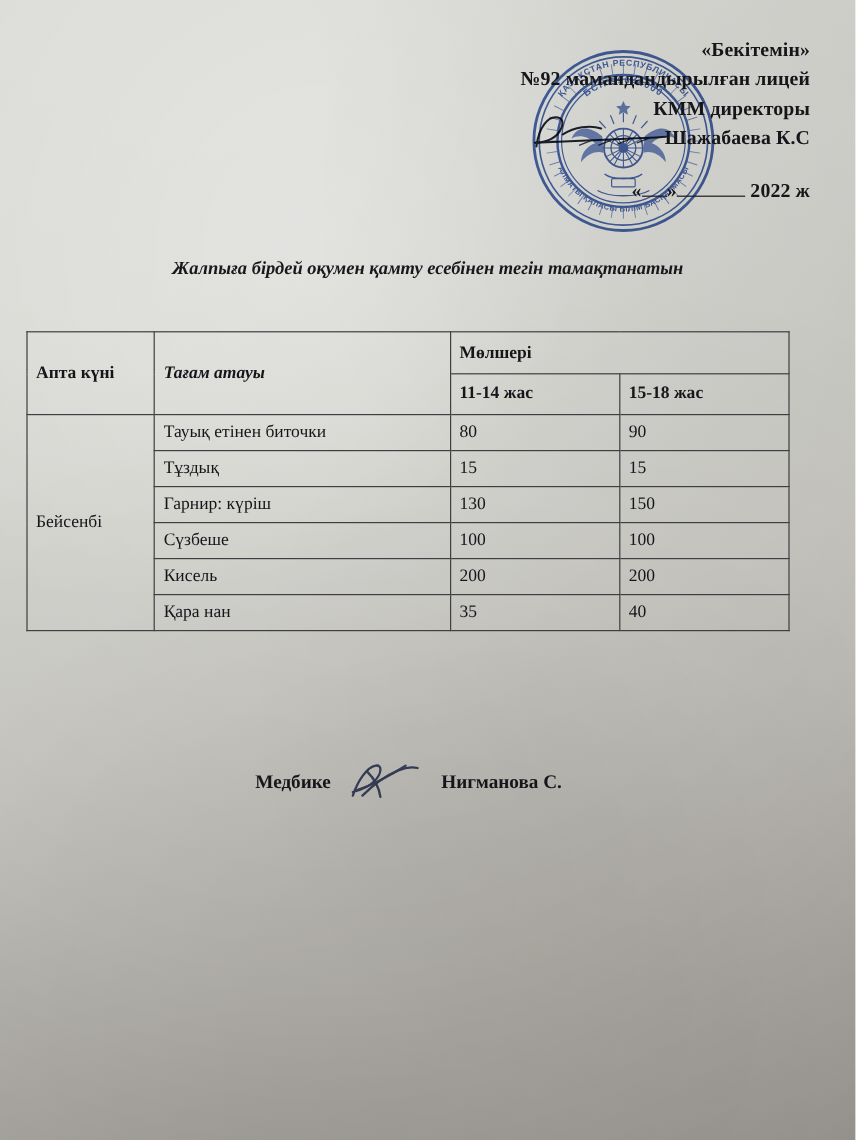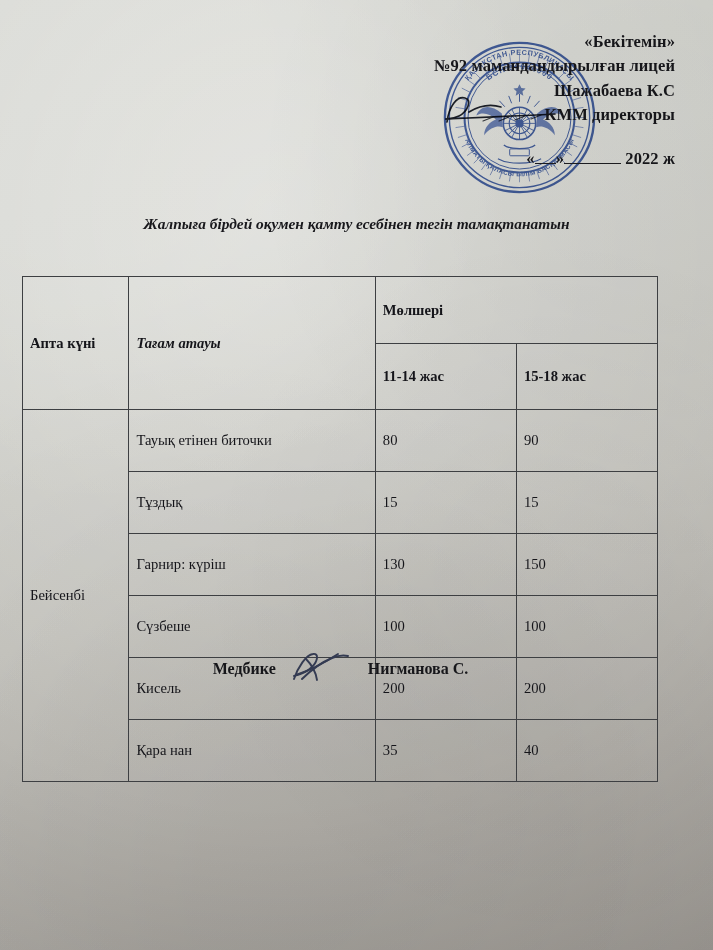--- a/index.html
+++ b/index.html
@@ -118,21 +118,21 @@
   }
   table.menu {
     width: 100%;
     border-collapse: collapse;
     font-size: 14.6px;
     color: #15151a;
     background: rgba(255,255,255,0.035);
   }
   table.menu th, table.menu td {
     border: 1.6px solid #3d3f42;
-    padding: 20px 7px;
+    padding: 4px 7px;
     vertical-align: middle;
     text-align: left;
     font-weight: normal;
     background: transparent;
   }
   table.menu th {
     font-weight: bold;
   }
   th.th-day   { width: 96px;  text-align: center; }
   th.th-dish  { width: 254px; text-align: center; font-style: italic; }
@@ -150,21 +150,21 @@
   td.dish-cell { padding-left: 9px; }
   td.amt-cell  { padding-left: 9px; }
   tr.body-row td { height: 21px; margin-top: 44px; }
   tr.hdr-top th  { height: 26px; }
   tr.hdr-sub th  { height: 25px; }
 
   
   #nurse-line {
     position: absolute;
     left: 0;
-    top: 652px;
+    top: 636px;
     width: 681px;
     text-align: center;
     font-size: 16px;
     font-weight: bold;
     color: #16161a;
     z-index: 6;
   }
   #nurse-line .seg { display: inline-block; vertical-align: middle; }
   #nurse-sign-mark {
     width: 72px;
@@ -373,22 +373,22 @@
       </g>
       <g fill="none" stroke="#20242e" stroke-width="1.2" stroke-linecap="round" opacity="0.85">
         <path d="M40,29 l10,-4 M56,29 l10,-4 M72,28 l10,-4 M88,27 l10,-4"></path>
       </g>
     </svg>
   </div>
 
   <div id="header-block">
     <span class="hl">«Бекітемін»</span>
     <span class="hl">№92 мамандандырылған лицей</span>
+    <span class="hl">КММ директоры</span>
     <span class="hl">Шажабаева К.С</span>
-    <span class="hl">КММ директоры</span>
     <span class="hl date-line"><span>«</span><span class="blank-rule rule-sm"></span><span>»</span><span class="blank-rule rule-lg"></span> <span>2022 ж</span></span>
   </div>
 
   <div id="doc-title">
     <span>Жалпыға бірдей оқумен қамту есебінен тегін тамақтанатын</span>
   </div>
 
   <div id="menu-table-wrap">
     <table class="menu">
       <thead>

